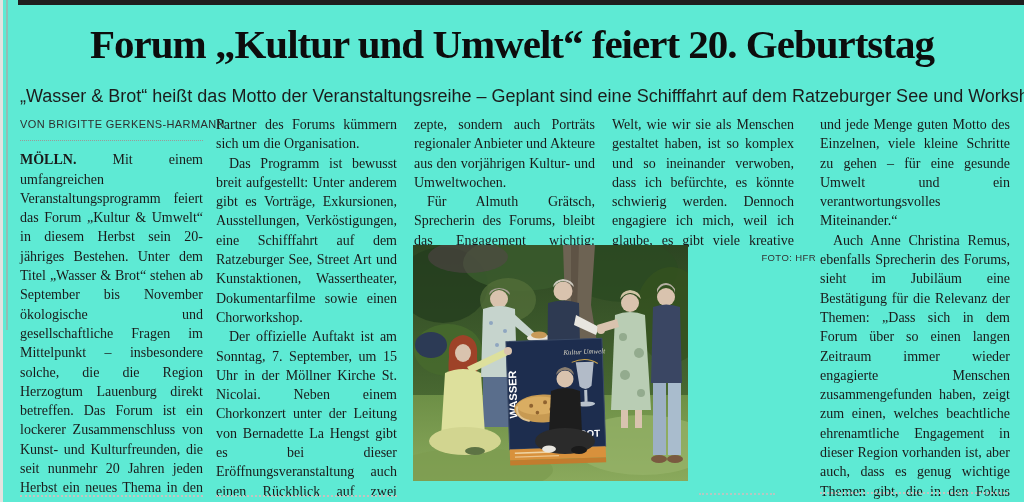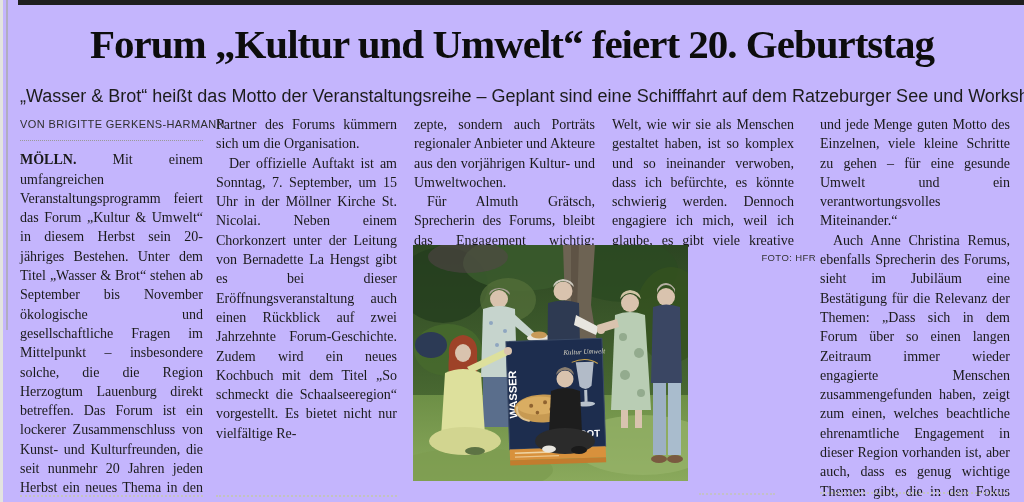--- a/index.html
+++ b/index.html
@@ -1,17 +1,17 @@
 <!DOCTYPE html>
 <html><head>
 <meta charset="utf-8">
 <style>
   html,body{margin:0;padding:0;background:#e9e9e7;}
   .page{
-    position:relative;width:1024px;height:502px;background:#c4b5fd;
+    position:relative;width:1024px;height:502px;background:#5eead4;
     font-family:"Liberation Serif",serif;color:#1a1a1a;overflow:hidden;
     margin:0 auto;
   }
   
   .scan-bar-top{position:absolute;left:18px;top:0;width:1006px;height:5px;background:#1f1f1f;}
   .scan-edge-left{position:absolute;left:0;top:0;width:3px;height:502px;background:#e3e3e0;}
   .scan-line-left{position:absolute;left:6px;top:0;width:2px;height:330px;background:#a9a9a6;opacity:.7;}
 
   .headline{
     position:absolute;left:40px;right:40px;top:20px;text-align:center;
@@ -75,20 +75,21 @@
   <div class="subheadline">„Wasser &amp; Brot“ heißt das Motto der Veranstaltungsreihe – Geplant sind eine Schifffahrt auf dem Ratzeburger See und Workshops</div>
 
   <div class="col" id="col1">
     <div class="byline">VON BRIGITTE GERKENS-HARMANN</div>
     <p><span class="lead-in">MÖLLN.</span><span> Mit einem umfangreichen Veranstaltungsprogramm feiert das Forum „Kultur &amp; Umwelt“ in diesem Herbst sein 20-jähriges Bestehen. Unter dem Titel „Wasser &amp; Brot“ stehen ab September bis November ökologische und gesellschaftliche Fragen im Mittelpunkt – insbesondere solche, die die Region Herzogtum Lauenburg direkt betreffen. Das Forum ist ein lockerer Zusammenschluss von Kunst- und Kulturfreunden, die seit nunmehr 20 Jahren jeden Herbst ein neues Thema in den Fokus nehmen.</span></p>
 
   </div>
 
   <div class="col" id="col2">
     <p>Partner des Forums kümmern sich um die Organisation.</p>
+    <p>Das Programm ist bewusst breit aufgestellt: Unter anderem gibt es Vorträge, Exkursionen, Ausstellungen, Verköstigungen, eine Schifffahrt auf dem Ratzeburger See, Street Art und Kunstaktionen, Wassertheater, Dokumentarfilme sowie einen Chorworkshop.</p>
     <p>Der offizielle Auftakt ist am Sonntag, 7. September, um 15 Uhr in der Möllner Kirche St. Nicolai. Neben einem Chorkonzert unter der Leitung von Bernadette La Hengst gibt es bei dieser Eröffnungsveranstaltung auch einen Rückblick auf zwei Jahrzehnte Forum-Geschichte. Zudem wird ein neues Kochbuch mit dem Titel „So schmeckt die Schaalseeregion“ vorgestellt. Es bietet nicht nur vielfältige Re-</p>
   </div>
 
   <div class="col" id="col3">
     <p>zepte, sondern auch Porträts regionaler Anbieter und Akteure aus den vorjährigen Kultur- und Umweltwochen.</p>
     <p>Für Almuth Grätsch, Sprecherin des Forums, bleibt das Engagement wichtig: „Unsere</p>
   </div>
 
   <div class="col" id="col4">
     <p>Welt, wie wir sie als Menschen gestaltet haben, ist so komplex und so ineinander verwoben, dass ich befürchte, es könnte schwierig werden. Dennoch engagiere ich mich, weil ich glaube, es gibt viele kreative Ideen</p>

